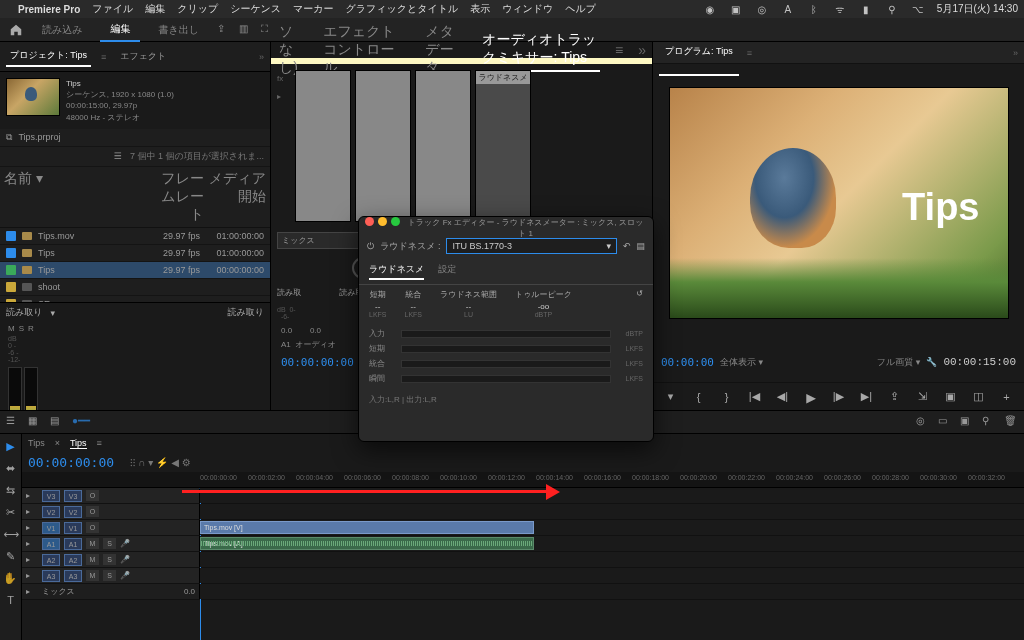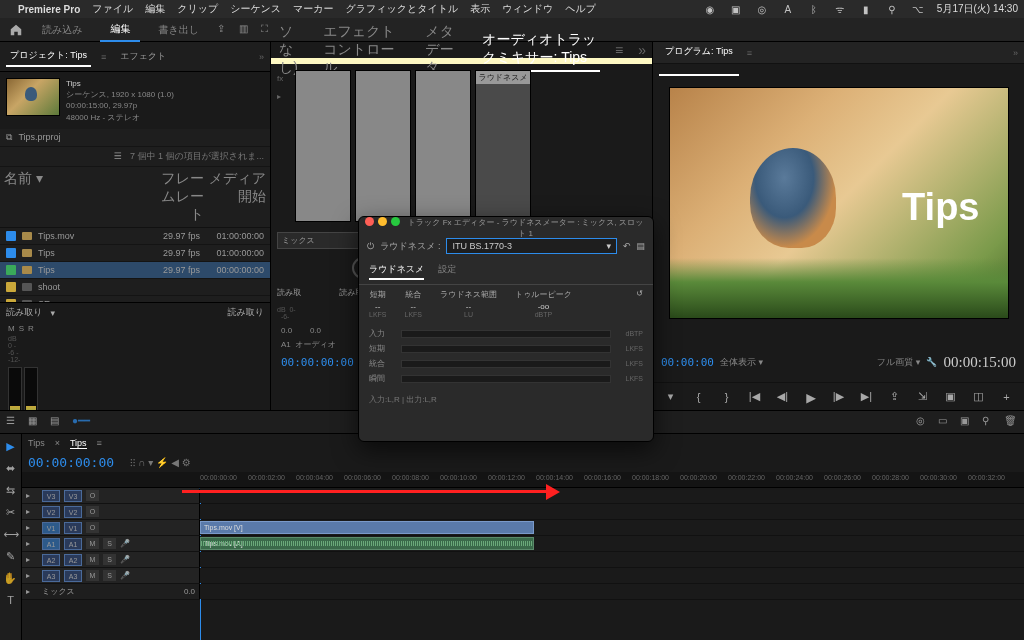--- a/index.html
+++ b/index.html
@@ -312,21 +312,21 @@
       <div class="bird-body"></div>
       <div class="bird-txt">Tips</div>
     </div>
   </div>
   <div class="prog-ctrls">
     <span class="tc">00:00:00</span>
     <span><span>全体表示</span> ▾</span>
     <span class="tc right" style="margin-left:auto"></span>
     <span><span>フル画質</span> ▾</span>
     <span>🔧</span>
-    <span style="color:#ccc;font-family:Liberation Serif, serif;font-size:15px">00:00:15:00</span>
+    <span style="color:#ccc;font-family:Liberation Mono, monospace;font-size:11px">00:00:15:00</span>
   </div>
   <div class="transport">
     <span class="tbtn">▾</span>
     <span class="tbtn">{</span>
     <span class="tbtn">}</span>
     <span class="tbtn">|◀</span>
     <span class="tbtn">◀|</span>
     <span class="tbtn play">▶</span>
     <span class="tbtn">|▶</span>
     <span class="tbtn">▶|</span>

